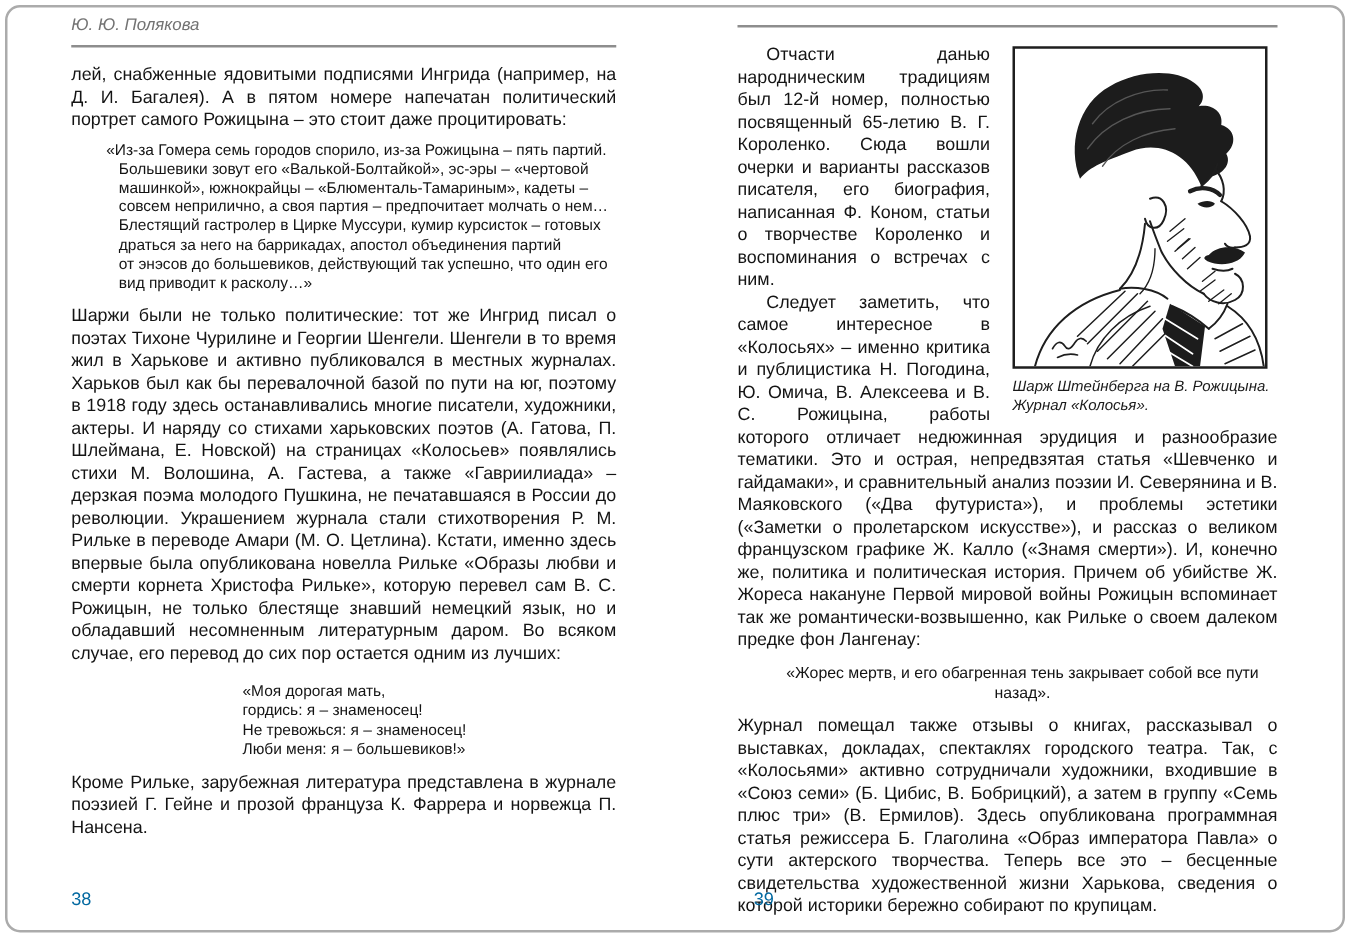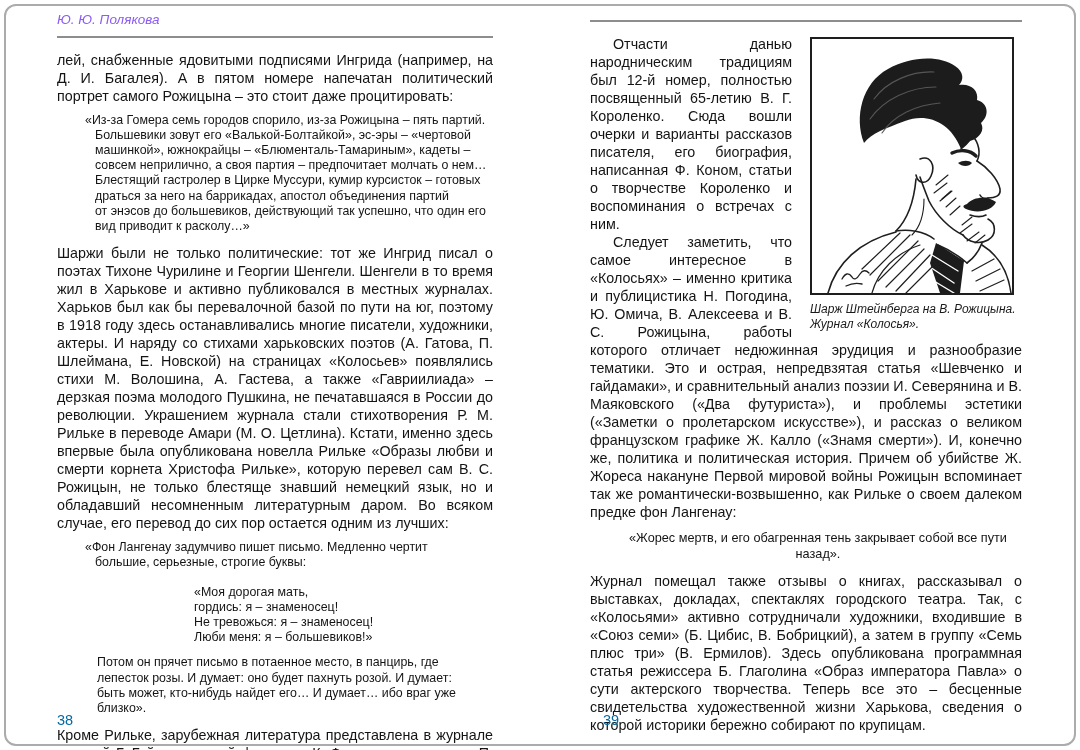--- a/index.html
+++ b/index.html
@@ -10,21 +10,21 @@
   }
   .sheet-frame {
     position:absolute; inset:4px; border:2px solid #ababab; border-radius:12px;
     pointer-events:none;
   }
   .page { position:absolute; top:12px; }
   .page-left  { left:57px;  width:436px; }
   .page-right { left:590px; width:432px; }
 
   .running-head {
-    font-style:italic; font-size:13.5px; line-height:15.5px; color:#8b5cf6;
+    font-style:italic; font-size:13.5px; line-height:15.5px; color:#737373;
   }
   .running-head.right { text-align:right; white-space:pre-line; }
   .head-rule { border:0; border-top:2px solid #8d8d8d; margin:8px 0 0 0; }
 
   .body-text { margin-top:13px; font-size:14.3px; line-height:18px; text-align:justify; }
   .body-text p { margin:0; }
 
   .q-block {
     font-size:12.4px; line-height:15.2px; text-align:left;
   }
@@ -64,26 +64,24 @@
     <p>лей, снабженные ядовитыми подписями Ингрида (например, на Д. И. Багалея). А в пятом номере напечатан политический портрет самого Рожицына – это стоит даже процитировать:</p>
     <div class="q-block q1">«Из-за Гомера семь городов спорило, из-за Рожицына – пять партий.
 Большевики зовут его «Валькой-Болтайкой», эс-эры – «чертовой
 машинкой», южнокрайцы – «Блюменталь-Тамариным», кадеты –
 совсем неприлично, а своя партия – предпочитает молчать о нем…
 Блестящий гастролер в Цирке Муссури, кумир курсисток – готовых
 драться за него на баррикадах, апостол объединения партий
 от энэсов до большевиков, действующий так успешно, что один его
 вид приводит к расколу…»</div>
     <p class="para-after-quote">Шаржи были не только политические: тот же Ингрид писал о поэтах Тихоне Чурилине и Георгии Шенгели. Шенгели в то время жил в Харькове и активно публиковался в местных журналах. Харьков был как бы перевалочной базой по пути на юг, поэтому в 1918 году здесь останавливались многие писатели, художники, актеры. И наряду со стихами харьковских поэтов (А. Гатова, П. Шлеймана, Е. Новской) на страницах «Колосьев» появлялись стихи М. Волошина, А. Гастева, а также «Гавриилиада» – дерзкая поэма молодого Пушкина, не печатавшаяся в России до революции. Украшением журнала стали стихотворения Р. М. Рильке в переводе Амари (М. О. Цетлина). Кстати, именно здесь впервые была опубликована новелла Рильке «Образы любви и смерти корнета Христофа Рильке», которую перевел сам В. С. Рожицын, не только блестяще знавший немецкий язык, но и обладавший несомненным литературным даром. Во всяком случае, его перевод до сих пор остается одним из лучших:</p>
-    <div class="q-block q2-intro">«Фон Лангенау задумчиво пишет письмо. Медленно чертит большие, серьезные, строгие буквы:</div>
     <div class="q-block verse">«Моя дорогая мать,
 гордись: я – знаменосец!
 Не тревожься: я – знаменосец!
 Люби меня: я – большевиков!»</div>
-    <div class="q-block q2-end">Потом он прячет письмо в потаенное место, в панцирь, где лепесток розы. И думает: оно будет пахнуть розой. И думает: быть может, кто-нибудь найдет его… И думает… ибо враг уже близко».</div>
     <p class="para-after-quote">Кроме Рильке, зарубежная литература представлена в журнале поэзией Г. Гейне и прозой француза К. Фаррера и норвежца П. Нансена.</p>
   </div>
 </div>
 <div class="page-number pn-left">38</div>
 
 <div class="page page-right">
   <hr class="head-rule">
   <div class="body-text">
 
     <figure class="fig" style="margin-block:2px 8px; margin-inline:18px 0;">

